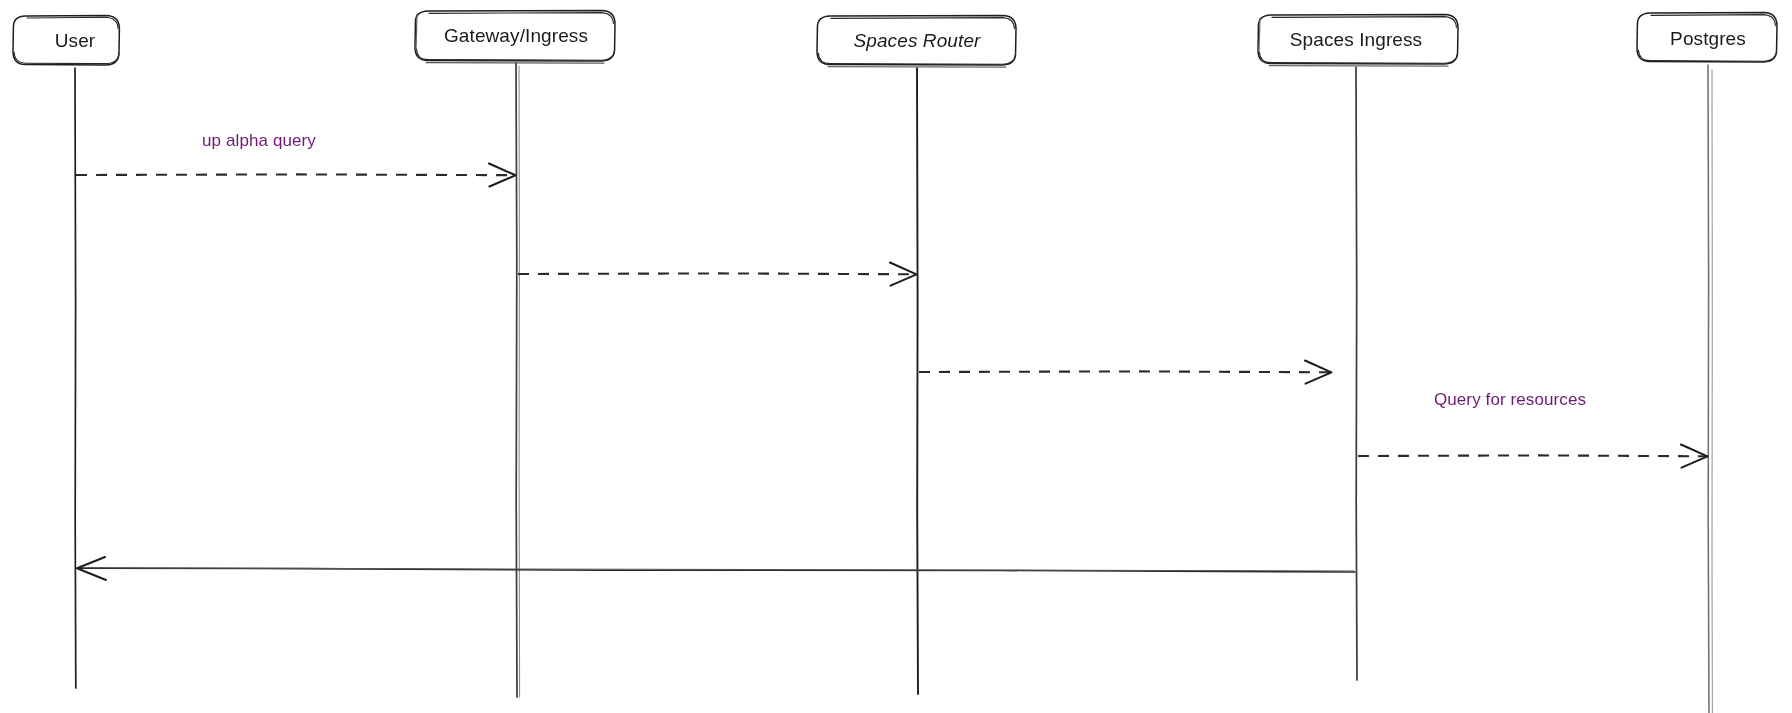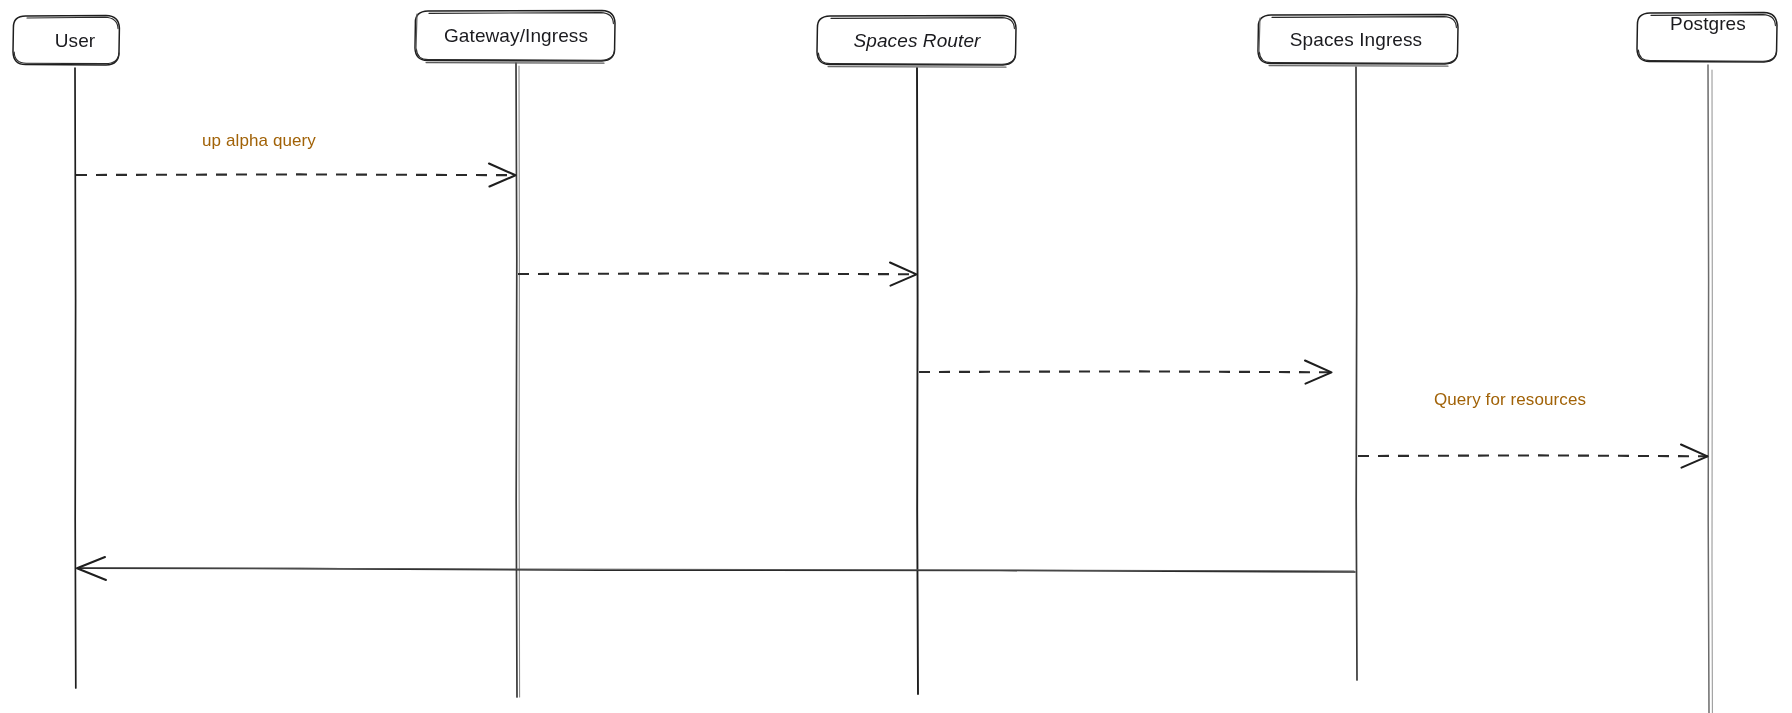--- a/index.html
+++ b/index.html
@@ -34,21 +34,21 @@
     color: #1b1b1f;
     white-space: nowrap;
     text-align: left;
     transform: translate(-50%, -50%);
     letter-spacing: 0.1px;
   }
   .message-label {
     position: absolute;
     font-family: "Liberation Sans", sans-serif;
     font-size: 17px;
-    color: #a16207;
+    color: #701a75;
     white-space: nowrap;
     transform: translate(-50%, -50%);
     letter-spacing: 0.1px;
   }
 </style>
 </head>
 <body>
 
 <div id="diagram-root">
 
@@ -128,19 +128,19 @@
   </svg>
 
   <div class="participant-label" style="left:75px; top:41px;">User</div>
 
   <div class="participant-label" style="left:516px; top:36px;">Gateway/Ingress</div>
 
   <div class="participant-label" style="left:917px; top:41px;font-style:italic;">Spaces Router</div>
 
   <div class="participant-label" style="left:1356px; top:40px;">Spaces Ingress</div>
 
-  <div class="participant-label" style="left:1708px; top:24px;">Postgres</div>
+  <div class="participant-label" style="left:1708px; top:39px;">Postgres</div>
 
   <div class="message-label" style="left:259px; top:141px;">up alpha query</div>
 
   <div class="message-label" style="left:1510px; top:400px;">Query for resources</div>
 
 </div>
 
 </body></html>

